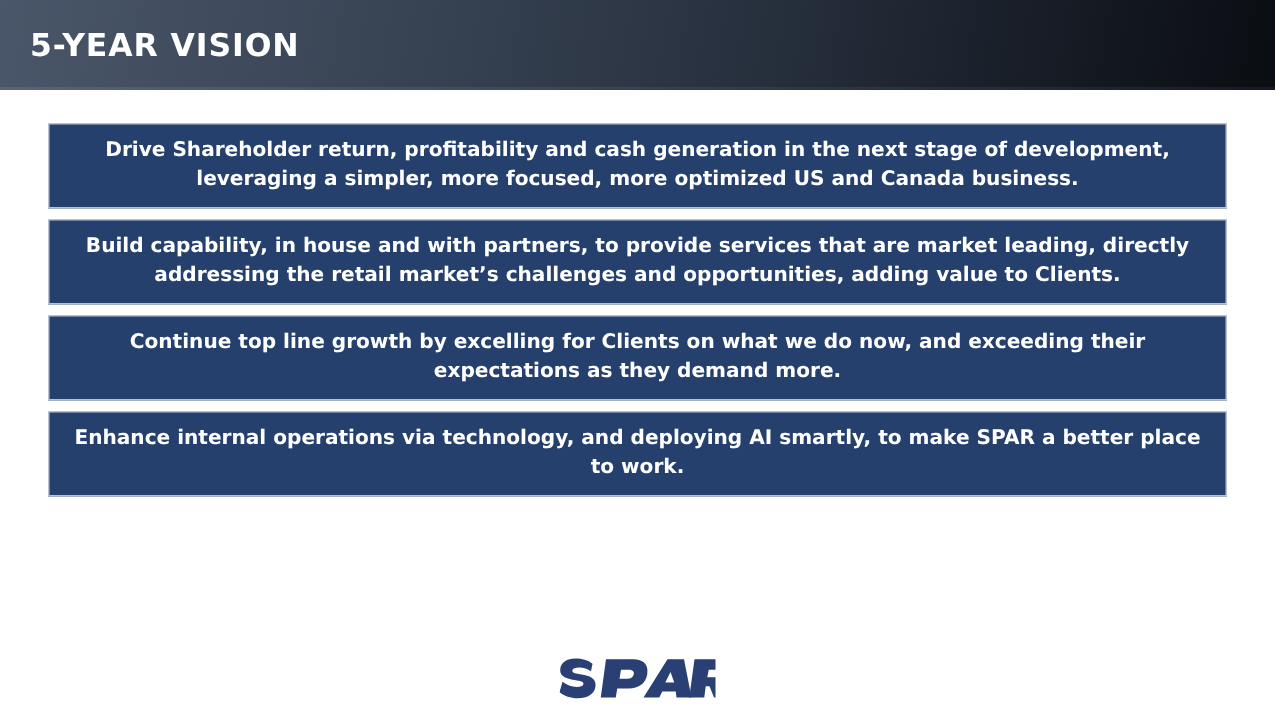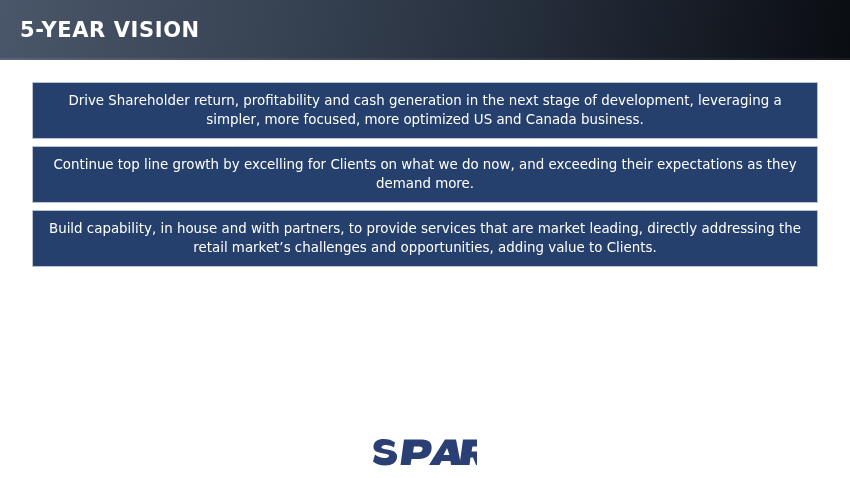--- a/index.html
+++ b/index.html
@@ -59,21 +59,21 @@
     left:32px; top:82px;
     width:786px;
   }
   .vision-box {
     width:100%;
     background:#26406e;
     border:1px solid #b9c2d2;
     color:#ffffff;
     text-align:center;
     font-size:13.4px;
-    font-weight:normal;
+    font-weight:bold;
     line-height:1.42;
     padding:8px 12px 9px 12px;
     margin-bottom:7px;
     font-family:"DejaVu Sans", sans-serif;
   }
   .vision-box:last-child { margin-bottom:0; }
 
   
   .logo-wrap {
     position:absolute;
@@ -89,22 +89,23 @@
 <body>
 
 <div class="slide">
 
   <div class="header">
     <div class="header-title">5-YEAR VISION</div>
   </div>
 
   <div class="boxes">
     <div class="vision-box">Drive Shareholder return, profitability and cash generation in the next stage of development, leveraging a simpler, more focused, more optimized US and Canada business.</div>
+    <div class="vision-box">Build capability, in house and with partners, to provide services that are market leading, directly addressing the retail market’s challenges and opportunities, adding value to Clients.</div>
     <div class="vision-box">Continue top line growth by excelling for Clients on what we do now, and exceeding their expectations as they demand more.</div>
-    <div class="vision-box">Build capability, in house and with partners, to provide services that are market leading, directly addressing the retail market’s challenges and opportunities, adding value to Clients.</div>
+    <div class="vision-box">Enhance internal operations via technology, and deploying AI smartly, to make SPAR a better place to work.</div>
   </div>
 
   <div class="logo-wrap">
     <svg class="spar-logo" width="104" height="30" viewBox="0 0 208 60" aria-label="SPAR">
       <g fill="#2a3f73">
 
         <path d="M44 9 C38 4 30 2 21 2 C10 2 2 7 1 16 C0 24 6 28 16 30 L27 32 C31 33 32 34 32 36 C31 39 28 40 23 40 C16 40 9 37 4 33 L0 47 C6 52 15 55 24 55 C38 55 47 49 48 39 C49 31 44 26 33 24 L22 22 C18 21 17 20 17 18 C18 15 21 14 26 14 C32 14 38 16 42 19 Z"></path>
 
         <path d="M62 3 L98 3 C112 3 119 10 117 23 C115 35 106 42 92 42 L77 42 L75 54 L55 54 Z M82 17 L80 29 L90 29 C95 29 98 27 99 23 C100 19 97 17 92 17 Z"></path>
 

